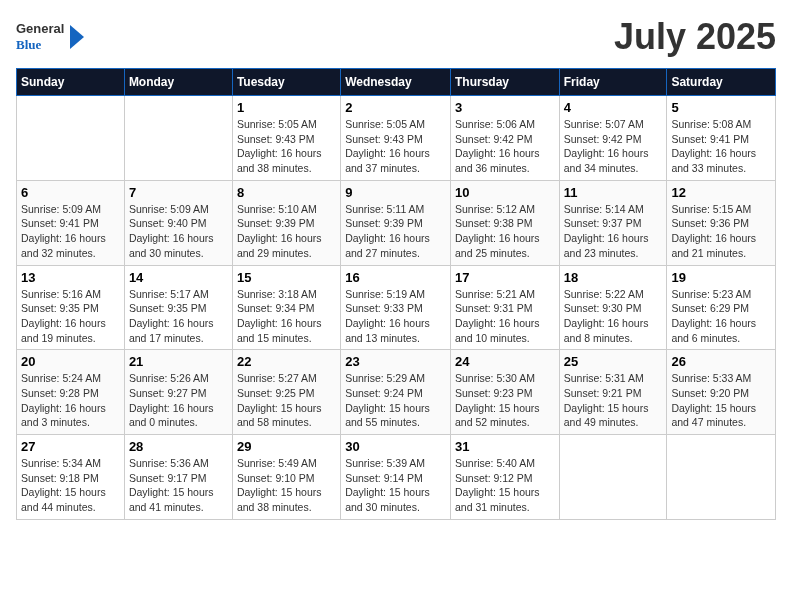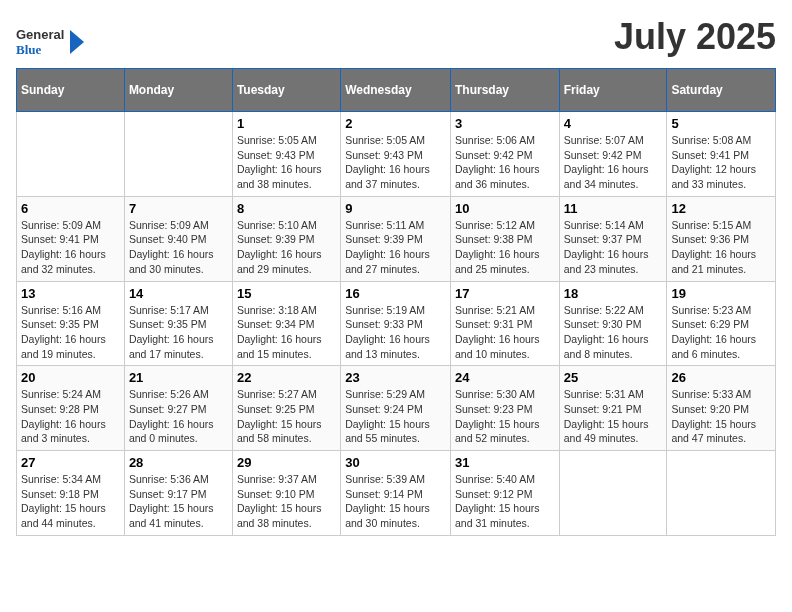--- a/index.html
+++ b/index.html
@@ -6,21 +6,21 @@
     body {
       font-family: Arial, sans-serif;
       background: #fff;
       width: 792px;
       min-height: 612px;
       padding: 16px;
     }
     .header {
       display: flex;
       justify-content: space-between;
-      align-items: flex-end;
+      align-items: center;
       margin-bottom: 10px;
     }
     .logo {
       display: flex;
       align-items: center;
     }
     .logo-text {
       display: flex;
       flex-direction: column;
       font-size: 13px;
@@ -45,23 +45,23 @@
     .location {
       font-size: 15px;
       color: #555;
     }
     table {
       width: 100%;
       border-collapse: collapse;
       font-size: 11px;
     }
     th {
-      background-color: #737373;
+      background-color: #0f172a;
       color: #fff;
-      padding: 14px 4px;
+      padding: 6px 4px;
       text-align: left;
       font-size: 12px;
       font-weight: bold;
       border: 1px solid #1565c0;
     }
     td {
       border: 1px solid #ccc;
       vertical-align: top;
       padding: 4px;
       height: 80px;
@@ -139,21 +139,21 @@
         <td>
           <div class="day-num">4</div>
           <div class="cell-text">Sunrise: 5:07 AM</div>
           <div class="cell-text">Sunset: 9:42 PM</div>
           <div class="cell-text">Daylight: 16 hours and 34 minutes.</div>
         </td>
         <td>
           <div class="day-num">5</div>
           <div class="cell-text">Sunrise: 5:08 AM</div>
           <div class="cell-text">Sunset: 9:41 PM</div>
-          <div class="cell-text">Daylight: 12 hours and 33 minutes.</div>
+          <div class="cell-text">Daylight: 16 hours and 33 minutes.</div>
         </td>
       </tr>
       <tr>
         <td>
           <div class="day-num">6</div>
           <div class="cell-text">Sunrise: 5:09 AM</div>
           <div class="cell-text">Sunset: 9:41 PM</div>
           <div class="cell-text">Daylight: 16 hours and 32 minutes.</div>
         </td>
         <td>
@@ -289,21 +289,21 @@
           <div class="cell-text">Daylight: 15 hours and 44 minutes.</div>
         </td>
         <td>
           <div class="day-num">28</div>
           <div class="cell-text">Sunrise: 5:36 AM</div>
           <div class="cell-text">Sunset: 9:17 PM</div>
           <div class="cell-text">Daylight: 15 hours and 41 minutes.</div>
         </td>
         <td>
           <div class="day-num">29</div>
-          <div class="cell-text">Sunrise: 9:37 AM</div>
+          <div class="cell-text">Sunrise: 5:49 AM</div>
           <div class="cell-text">Sunset: 9:10 PM</div>
           <div class="cell-text">Daylight: 15 hours and 38 minutes.</div>
         </td>
         <td>
           <div class="day-num">30</div>
           <div class="cell-text">Sunrise: 5:39 AM</div>
           <div class="cell-text">Sunset: 9:14 PM</div>
           <div class="cell-text">Daylight: 15 hours and 30 minutes.</div>
         </td>
         <td>

